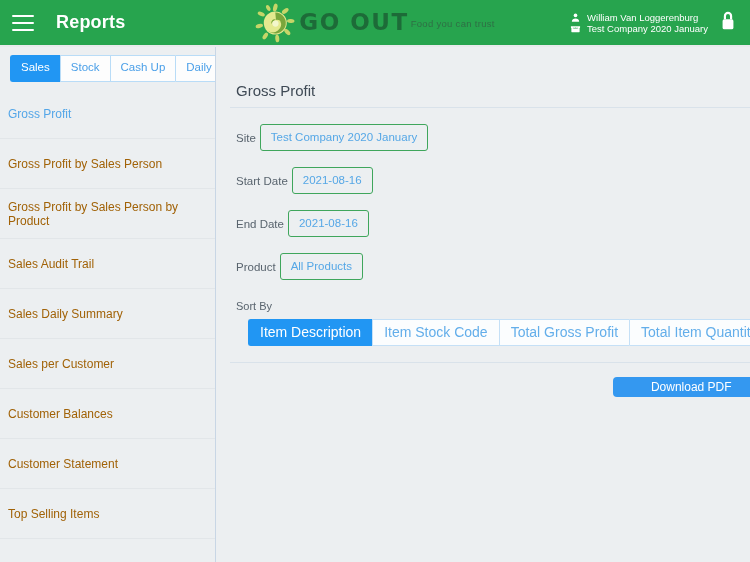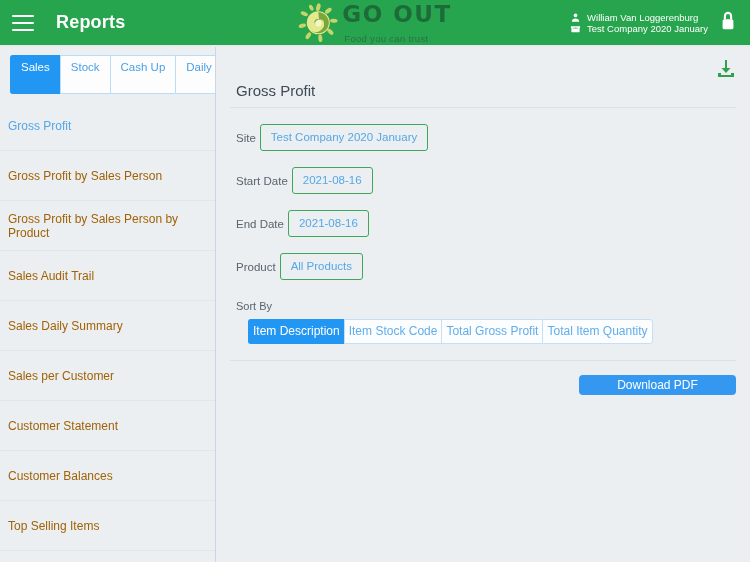--- a/index.html
+++ b/index.html
@@ -37,21 +37,21 @@
 
   .brand {
     position: absolute;
     left: 50%; top: 50%;
     transform: translate(-50%, -50%);
     display: flex;
     align-items: center;
     gap: 4px;
   }
   .brand-emblem { width: 40px; height: 40px; display:block; }
-  .brand-text { display: flex; flex-direction: column; line-height: 1; }
+  .brand-text { display: flex; flex-direction: row; line-height: 1; }
   .brand-name {
     font-size: 23px;
     font-weight: bold;
     color: #1d6b38;
     letter-spacing: 1.5px;
     font-family: "DejaVu Sans", sans-serif;
   }
   .brand-tag {
     font-size: 9.5px;
     color: #2f6f45;
@@ -94,21 +94,21 @@
   .tabbar {
     display: flex;
     padding: 8px 0 7px 10px;
   }
   .tab {
     font-size: 11.5px;
     color: #4a9fe8;
     background: #fdfdfd;
     border: 1px solid #b9dcf7;
     border-right: none;
-    padding: 5px 10px 20px;
+    padding: 5px 10px 8px;
     cursor: pointer;
     white-space: nowrap;
   }
   .tab:first-child { border-radius: 3px 0 0 3px; }
   .tab:last-child { border-right: 1px solid #b9dcf7; border-radius: 0 3px 3px 0; }
   .tab.active { background: #2196f3; color: #fff; border-color: #2196f3; }
 
   .report-list { list-style: none; }
   .report-item {
     height: 50px;
@@ -162,26 +162,26 @@
   }
 
   .sort-section { margin-top: 20px; padding-left: 6px; }
   .sort-label { font-size: 11px; color: #59646e; }
   .segmented {
     display: flex;
     margin-top: 7px;
     margin-left: 12px;
   }
   .seg {
-    font-size: 12px;
+    font-size: 14px;
     color: #63aeea;
     background: #fbfdfe;
     border: 1px solid #c5e0f6;
     border-right: none;
-    padding: 4px 4px 5px;
+    padding: 4px 11px 5px;
     cursor: pointer;
     white-space: nowrap;
   }
   .seg:first-child { border-radius: 3px 0 0 3px; }
   .seg:last-child { border-right: 1px solid #c5e0f6; border-radius: 0 3px 3px 0; }
   .seg.active { background: #2196f3; color: #fff; border-color: #2196f3; }
 
   .divider { border-top: 1px solid #d9e2ea; margin-top: 16px; }
 
   .actions {
@@ -270,22 +270,22 @@
       <div class="tab">Cash Up</div>
       <div class="tab">Daily</div>
     </div>
     <ul class="report-list">
       <li class="report-item active">Gross Profit</li>
       <li class="report-item">Gross Profit by Sales Person</li>
       <li class="report-item">Gross Profit by Sales Person by Product</li>
       <li class="report-item">Sales Audit Trail</li>
       <li class="report-item">Sales Daily Summary</li>
       <li class="report-item">Sales per Customer</li>
+      <li class="report-item">Customer Balances</li>
       <li class="report-item">Customer Statement</li>
-      <li class="report-item">Customer Balances</li>
       <li class="report-item">Top Selling Items</li>
     </ul>
   </div>
 
   <div class="content">
     <div class="dl-icon-wrap">
       <svg width="24" height="24" viewBox="0 0 24 24" fill="#2fa04e">
         <path d="M11 3h2v8h3.5L12 16 7.5 11H11z"></path>
         <path d="M4 16h3v2h10v-2h3v4H4z"></path>
       </svg>

